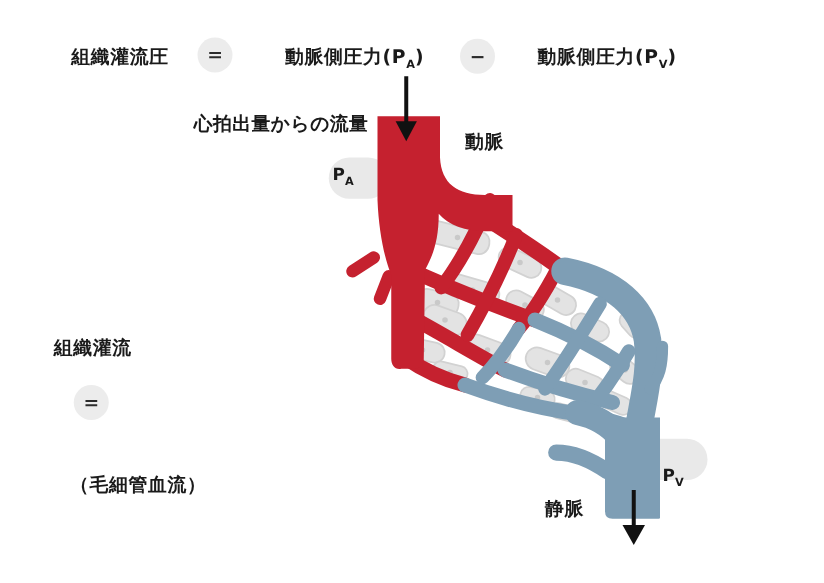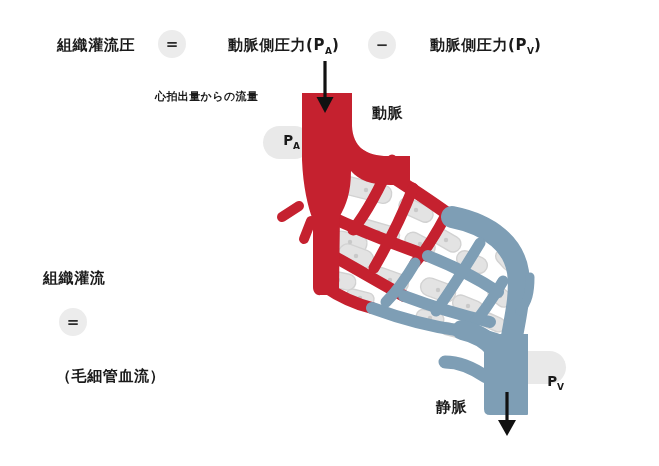--- a/index.html
+++ b/index.html
@@ -7,26 +7,26 @@
     --cell_fill:#E3E3E3; --cell_stroke:#D2D2D2; --nucleus:#C9C9C9;
     --badge_bg:#E9E9E9; --symbol_bg:#ECECEC;
     --text:#1A1A1A; --arrow:#111111;
   }
   html,body{margin:0;padding:0;background:#fff;}
   .stage{position:relative;width:659px;height:466px;background:#ffffff;overflow:hidden;
          font-family:"DejaVu Sans","Liberation Sans",sans-serif;}
   .lbl{position:absolute;color:var(--text);font-size:15px;font-weight:600;
        letter-spacing:.6px;white-space:nowrap;line-height:1.2;}
   .lbl sub{font-size:9px;font-weight:700;letter-spacing:0;}
-  .small{font-size:11px;letter-spacing:.4px;}
+  .small{font-size:15px;letter-spacing:.4px;}
   .sym{position:absolute;width:28px;height:28px;border-radius:50%;background:var(--symbol_bg);
        display:flex;align-items:center;justify-content:center;
        font-weight:700;font-size:15px;color:#2b2b2b;}
   .badge-text{position:absolute;font-weight:700;font-size:13.5px;color:var(--text);
-       text-align:right;width:34px;}
+       text-align:left;width:34px;}
   .badge-text sub{font-size:9px;font-weight:700;}
   svg{position:absolute;left:0;top:0;}
   .artery-f{fill:var(--artery);}
   .artery-s{stroke:var(--artery);fill:none;stroke-linecap:round;}
   .vein-f{fill:var(--vein);}
   .vein-s{stroke:var(--vein);fill:none;stroke-linecap:round;}
   .cell{fill:var(--cell_fill);stroke:var(--cell_stroke);stroke-width:1.4;}
   .nuc{fill:var(--nucleus);}
   .badge{fill:var(--badge_bg);}
   .arrow-f{fill:var(--arrow);}
@@ -131,15 +131,15 @@
 
   <div class="lbl small" style="left:155px;top:90px">心拍出量からの流量</div>
   <div class="lbl" style="left:372px;top:104px">動脈</div>
   <div class="lbl" style="left:436px;top:398px">静脈</div>
 
   <div class="badge-text" style="left:266px;top:132px"><span>P</span><sub>A</sub></div>
   <div class="badge-text" style="left:530px;top:373px"><span>P</span><sub>V</sub></div>
 
   <div class="lbl" style="left:43px;top:269px">組織灌流</div>
   <div class="sym" style="left:59px;top:308px">=</div>
-  <div class="lbl" style="left:56px;top:367px">（毛細管血流）</div>
+  <div class="lbl" style="left:56px;top:379px">（毛細管血流）</div>
 
 </div>
 
 </body></html>

